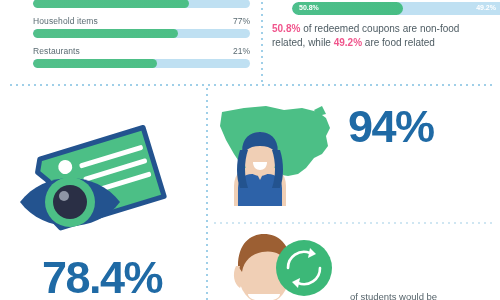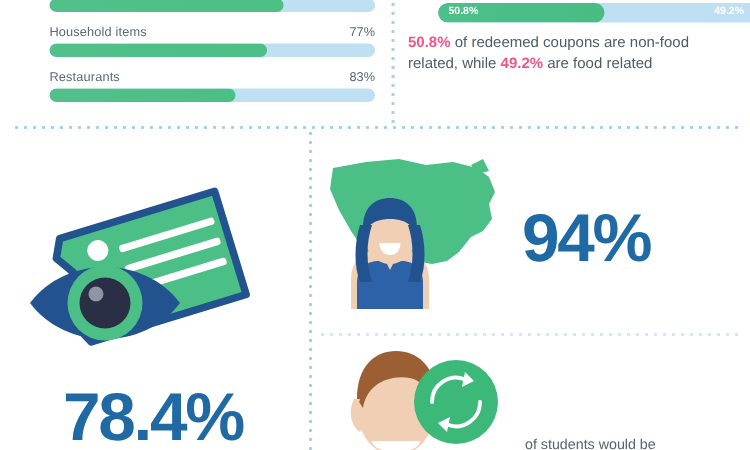--- a/index.html
+++ b/index.html
@@ -155,21 +155,20 @@
   }
   .num-784 {
     position: absolute;
     left: 42px;
     top: 255px;
   }
   .num-94 {
     position: absolute;
     left: 348px;
     top: 104px;
-    margin-top: 32px;
   }
   .num-96 {
     position: absolute;
     left: 348px;
     top: 240px;
   }
   .desc {
     position: absolute;
     font-size: 9.5px;
     line-height: 12.5px;
@@ -202,21 +201,21 @@
     <div class="bar-row">
       <span class="bar-label">Household items</span>
       <span class="bar-pct">77%</span>
       <div class="bar-track">
         <div class="bar-fill" id="fill1" style="width: 67%;"></div>
       </div>
     </div>
 
     <div class="bar-row">
       <span class="bar-label">Restaurants</span>
-      <span class="bar-pct">83%</span>
+      <span class="bar-pct">21%</span>
       <div class="bar-track">
         <div class="bar-fill" id="fill2" style="width: 57%;"></div>
       </div>
     </div>
 
   </div>
 
   <div class="divider-v-top"></div>
   <div class="divider-h"></div>
   <div class="divider-v-bot"></div>

